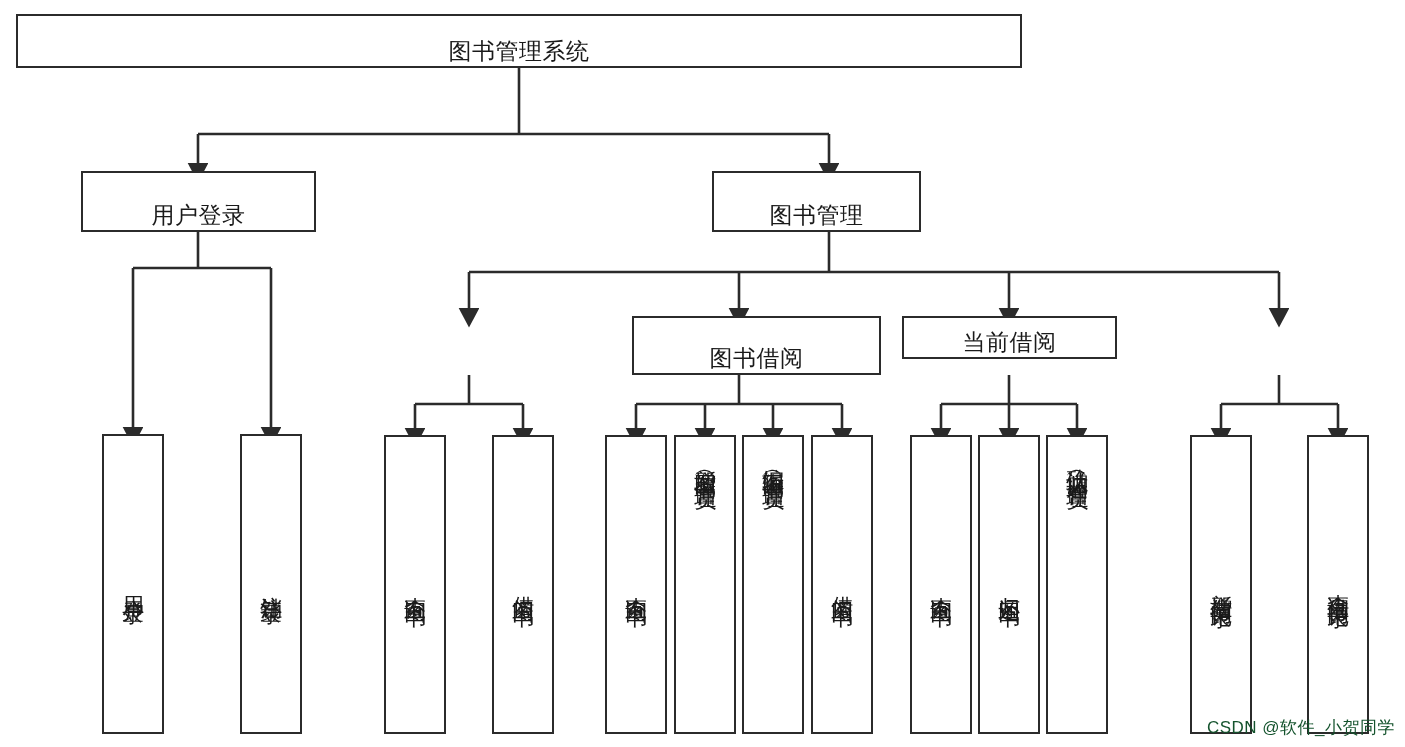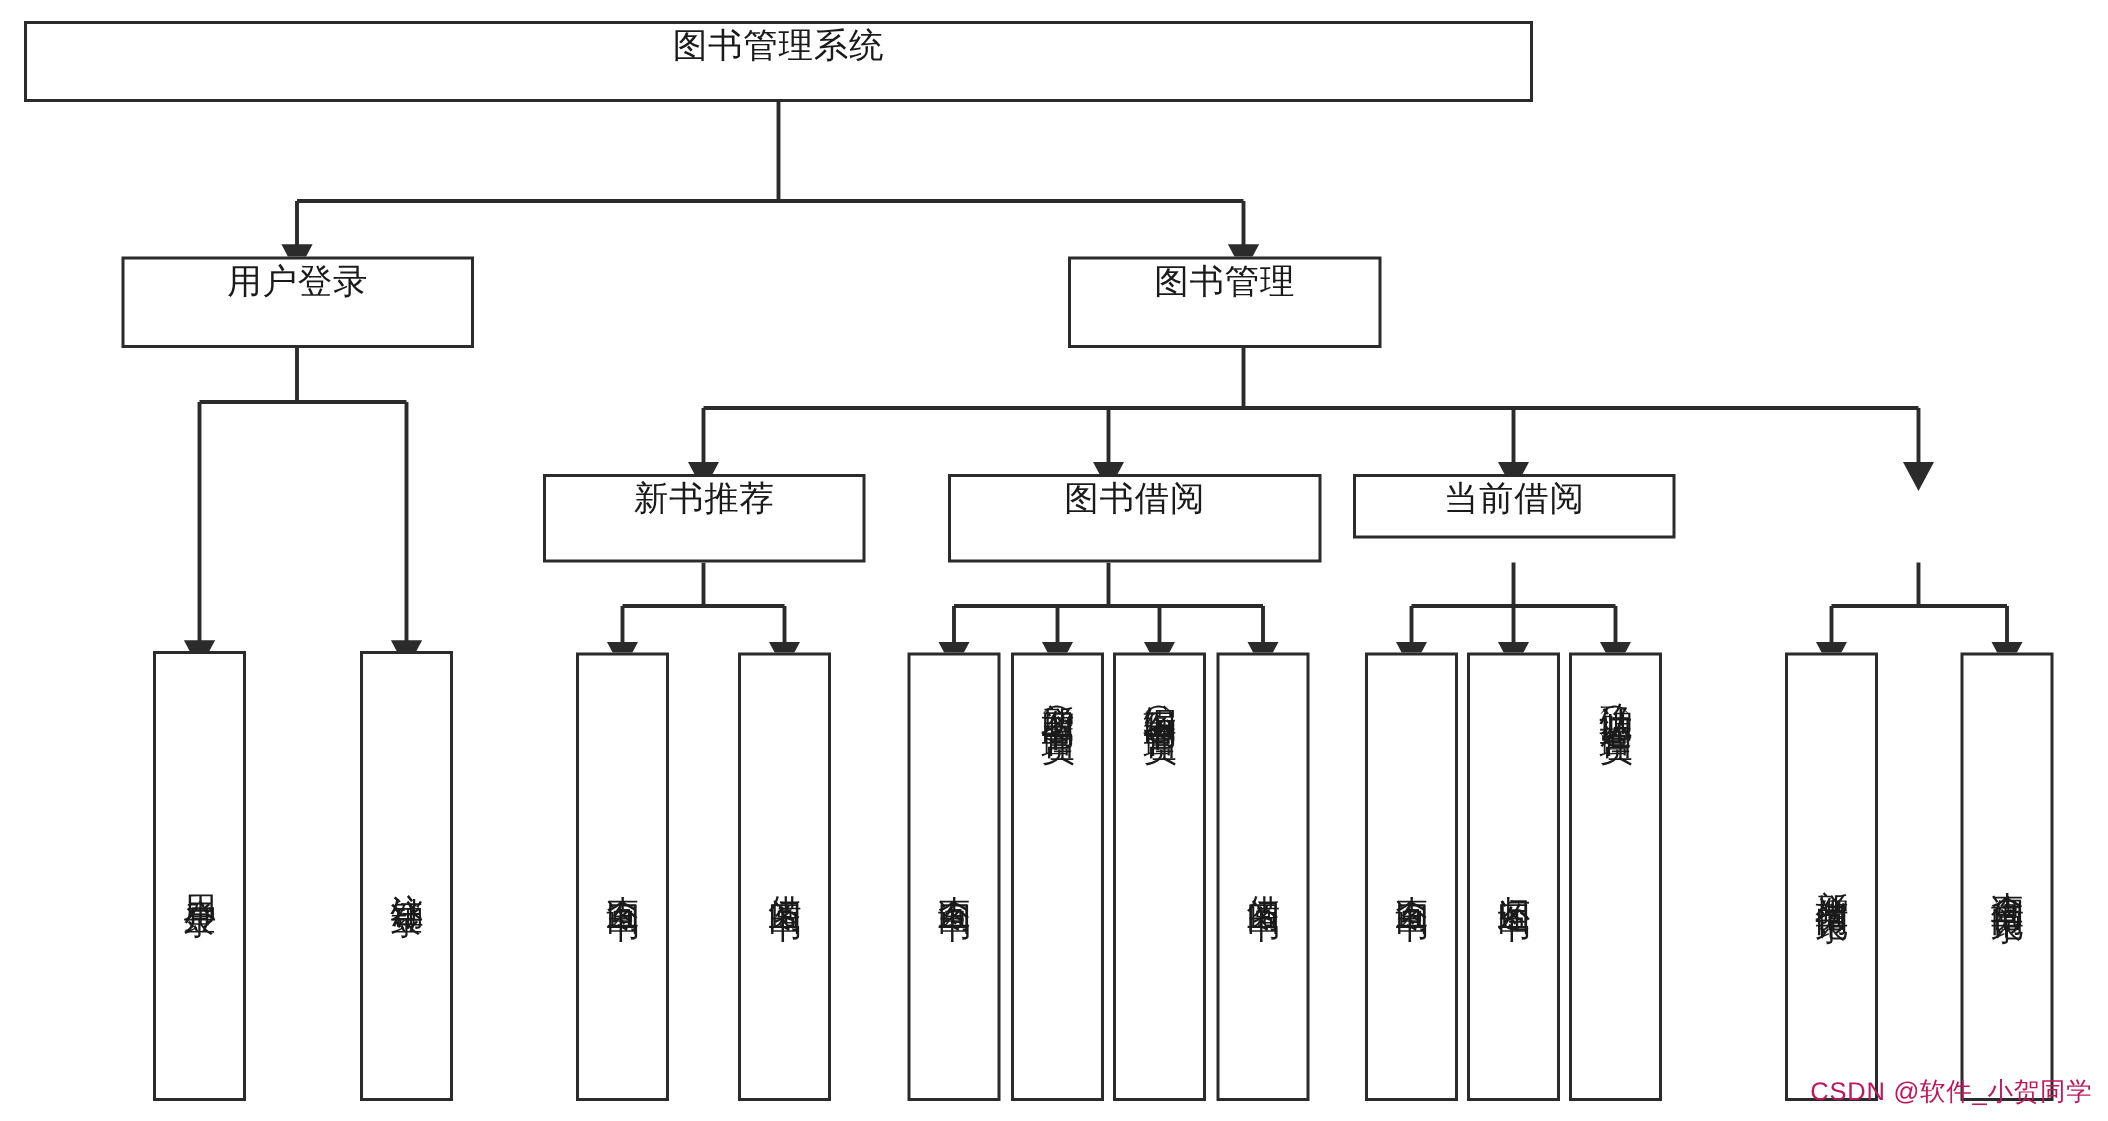--- a/index.html
+++ b/index.html
@@ -24,21 +24,21 @@
     width: 1405px;
     height: 747px;
   }
   .node {
     position: absolute;
     box-sizing: border-box;
     border: 2.5px solid #2b2b2b;
     background: #ffffff;
     color: #1a1a1a;
     display: flex;
-    align-items: flex-start;
+    align-items: flex-end;
     justify-content: center;
     z-index: 2;
   }
   .node-label {
     font-size: 23px;
     line-height: 1.25;
     letter-spacing: 0.5px;
     white-space: nowrap;
     color: #1a1a1a;
   }
@@ -57,21 +57,21 @@
     font-size: 22px;
     line-height: 1.30;
     letter-spacing: 3px;
     white-space: nowrap;
   }
   #watermark {
     position: absolute;
     right: 10px;
     bottom: 8px;
     font-size: 17px;
-    color: #be185d;
+    color: #14532d;
     z-index: 5;
     white-space: nowrap;
     letter-spacing: 0.5px;
   }
 </style>
 </head>
 <body>
 
 <div id="diagram-root">
 
@@ -129,23 +129,20 @@
     <span class="node-label">图书管理系统</span>
   </div>
 
   <div class="node" style="left:81px; top:171px; width:235px; height:61px;">
     <span class="node-label">用户登录</span>
   </div>
   <div class="node" style="left:712px; top:171px; width:209px; height:61px;">
     <span class="node-label">图书管理</span>
   </div>
 
-  <div class="node" style="left:362px; top:316px; width:215px; height:59px;">
-    <span class="node-label">新书推荐</span>
-  </div>
   <div class="node" style="left:632px; top:316px; width:249px; height:59px;">
     <span class="node-label">图书借阅</span>
   </div>
   <div class="node" style="left:902px; top:316px; width:215px; height:43px;">
     <span class="node-label">当前借阅</span>
   </div>
 
   <div class="node vertical centered" style="left:102px; top:434px; width:62px; height:300px;">
     <span class="node-label">用户登录</span>
   </div>

